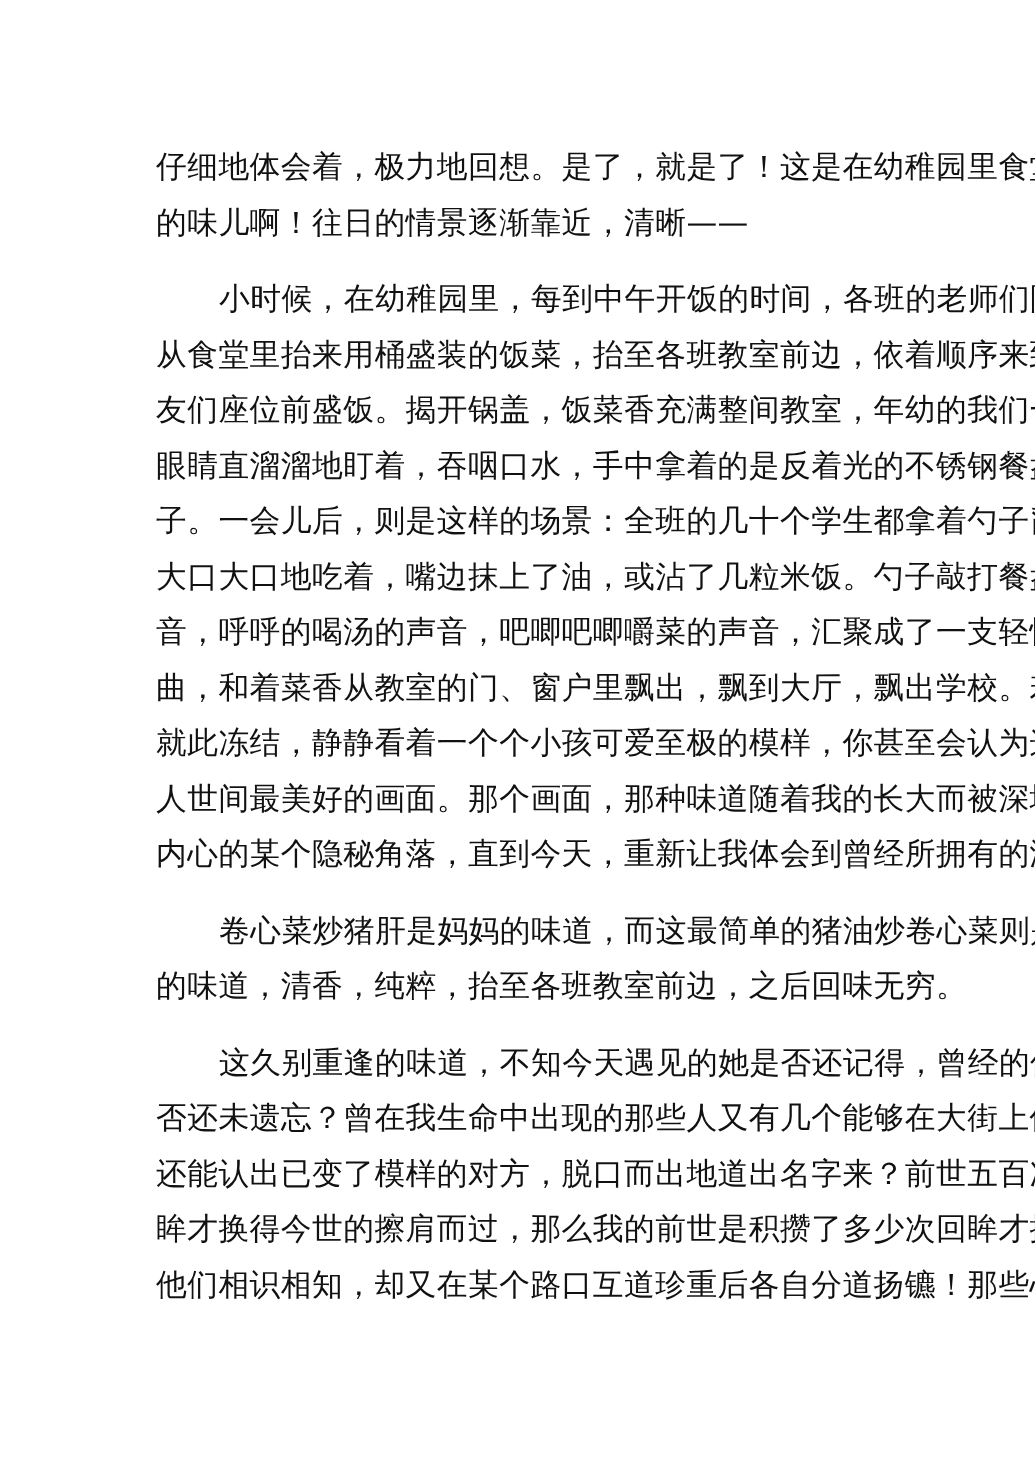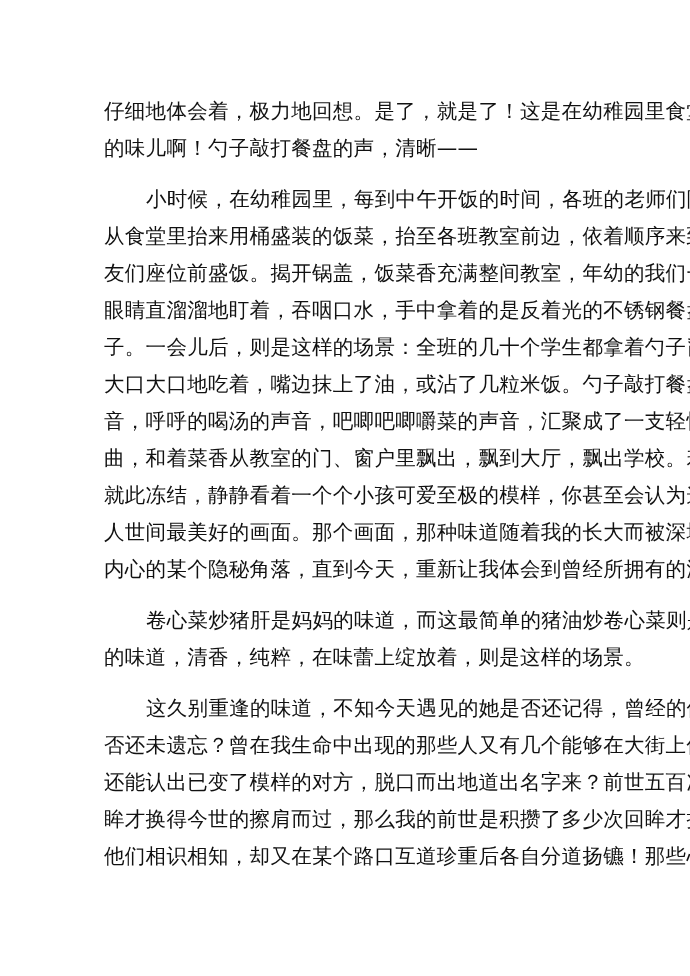--- a/index.html
+++ b/index.html
@@ -44,40 +44,40 @@
   }
 </style>
 </head>
 <body>
 
 <div class="page">
   <div class="content">
 
     <p class="para">
       <span class="line">仔细地体会着，极力地回想。是了，就是了！这是在幼稚园里食堂饭菜</span>
-      <span class="line">的味儿啊！勺子敲打餐盘的声，清晰——</span>
+      <span class="line">的味儿啊！往日的情景逐渐靠近，清晰——</span>
     </p>
 
     <p class="para">
       <span class="line" style="padding-left:42px">小时候，在幼稚园里，每到中午开饭的时间，各班的老师们陆续地</span>
       <span class="line">从食堂里抬来用桶盛装的饭菜，抬至各班教室前边，依着顺序来到小朋</span>
       <span class="line">友们座位前盛饭。揭开锅盖，饭菜香充满整间教室，年幼的我们一双双</span>
       <span class="line">眼睛直溜溜地盯着，吞咽口水，手中拿着的是反着光的不锈钢餐盘和勺</span>
       <span class="line">子。一会儿后，则是这样的场景：全班的几十个学生都拿着勺子舀着，</span>
       <span class="line">大口大口地吃着，嘴边抹上了油，或沾了几粒米饭。勺子敲打餐盘的声</span>
       <span class="line">音，呼呼的喝汤的声音，吧唧吧唧嚼菜的声音，汇聚成了一支轻快的小</span>
       <span class="line">曲，和着菜香从教室的门、窗户里飘出，飘到大厅，飘出学校。若时间</span>
       <span class="line">就此冻结，静静看着一个个小孩可爱至极的模样，你甚至会认为这就是</span>
       <span class="line">人世间最美好的画面。那个画面，那种味道随着我的长大而被深埋于我</span>
       <span class="line">内心的某个隐秘角落，直到今天，重新让我体会到曾经所拥有的温暖。</span>
     </p>
 
     <p class="para">
       <span class="line" style="padding-left:42px">卷心菜炒猪肝是妈妈的味道，而这最简单的猪油炒卷心菜则是童年</span>
-      <span class="line">的味道，清香，纯粹，在味蕾上绽放着，则是这样的场景。</span>
+      <span class="line">的味道，清香，纯粹，抬至各班教室前边，之后回味无穷。</span>
     </p>
 
     <p class="para">
       <span class="line" style="padding-left:42px">这久别重逢的味道，不知今天遇见的她是否还记得，曾经的他们是</span>
       <span class="line">否还未遗忘？曾在我生命中出现的那些人又有几个能够在大街上偶遇时</span>
       <span class="line">还能认出已变了模样的对方，脱口而出地道出名字来？前世五百次的回</span>
       <span class="line">眸才换得今世的擦肩而过，那么我的前世是积攒了多少次回眸才换得与</span>
       <span class="line">他们相识相知，却又在某个路口互道珍重后各自分道扬镳！那些心情在</span>
     </p>
 

